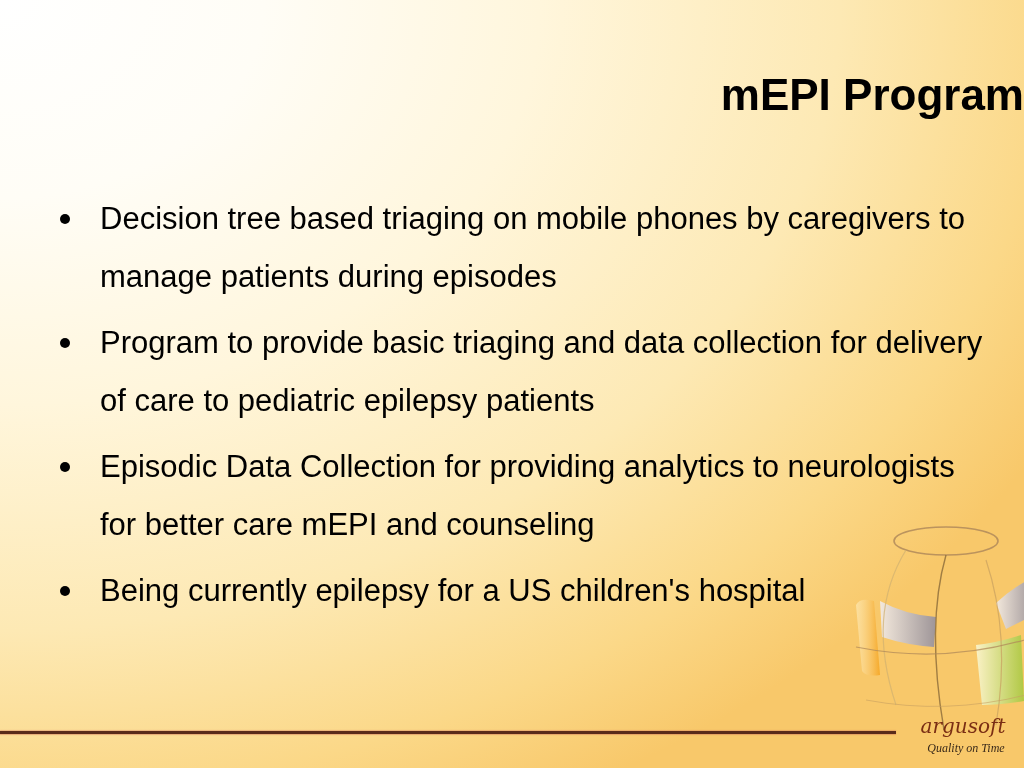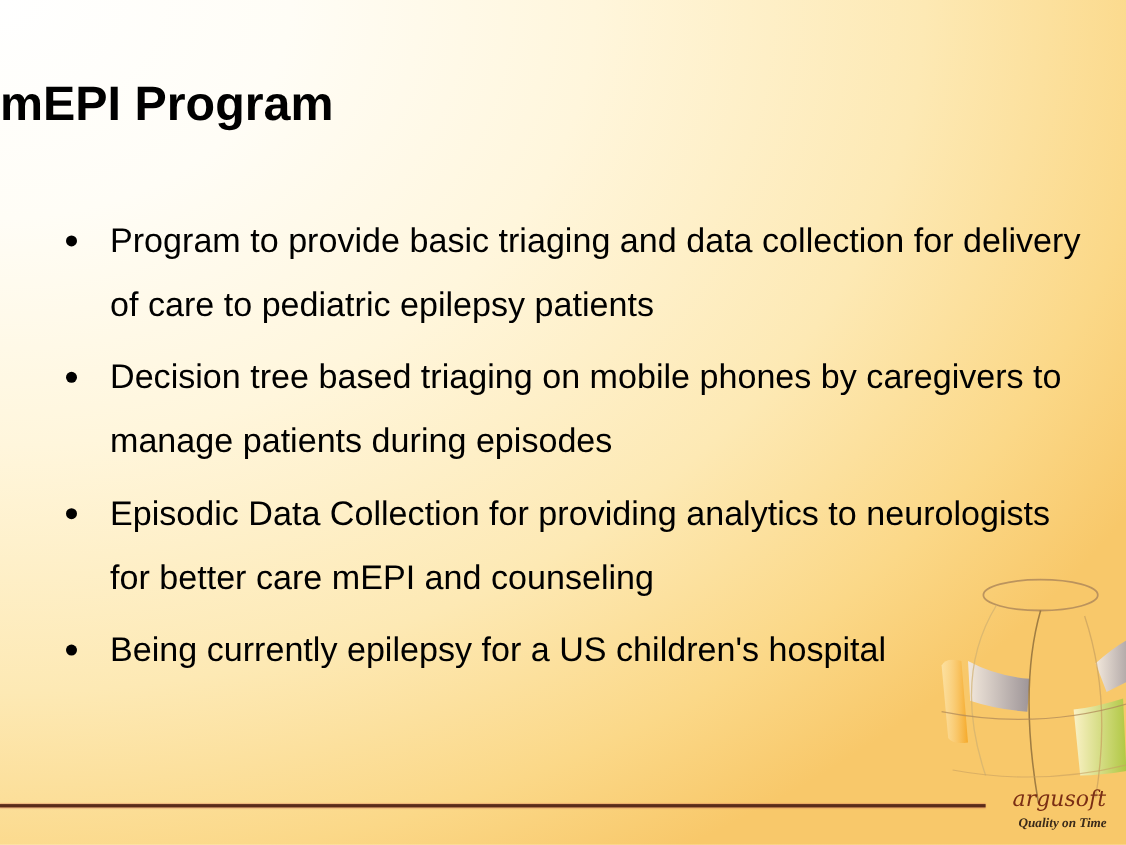--- a/index.html
+++ b/index.html
@@ -17,21 +17,21 @@
     }
     .slide {
       position: absolute;
       inset: 0;
     }
     .title {
       position: absolute;
       top: 70px;
       left: 0;
       width: 1024px;
-      text-align: left;
+      text-align: right;
       font-size: 44px;
       font-weight: bold;
       color: #000;
       letter-spacing: 0px;
       margin: 0;
     }
     .bullets {
       position: absolute;
       top: 190px;
       left: 56px;
@@ -88,43 +88,43 @@
       font-family: "DejaVu Serif", "Liberation Serif", serif;
       font-style: italic;
       font-size: 20px;
       line-height: 24px;
       color: #7a2e14;
     }
     .logo-tagline {
       display: block;
       font-family: "Liberation Serif", "DejaVu Serif", serif;
       font-style: italic;
-      font-weight: bold;
+      font-weight: normal;
       font-size: 12px;
       line-height: 16px;
       color: #3a2a1a;
       margin-top: 2px;
       padding-left: 6px;
     }
   </style>
 </head>
 <body>
 
 <div class="slide">
 
   <h1 class="title">mEPI Program</h1>
 
   <ul class="bullets">
     <li class="bullet">
       <span class="bullet-dot"></span>
-      <span>Program to provide basic triaging and data collection for delivery of care to pediatric epilepsy patients</span>
+      <span>Decision tree based triaging on mobile phones by caregivers to manage patients during episodes</span>
     </li>
     <li class="bullet">
       <span class="bullet-dot"></span>
-      <span>Decision tree based triaging on mobile phones by caregivers to manage patients during episodes</span>
+      <span>Program to provide basic triaging and data collection for delivery of care to pediatric epilepsy patients</span>
     </li>
     <li class="bullet">
       <span class="bullet-dot"></span>
       <span>Episodic Data Collection for providing analytics to neurologists for better care mEPI and counseling</span>
     </li>
     <li class="bullet">
       <span class="bullet-dot"></span>
       <span>Being currently epilepsy for a US children's hospital</span>
     </li>
   </ul>

